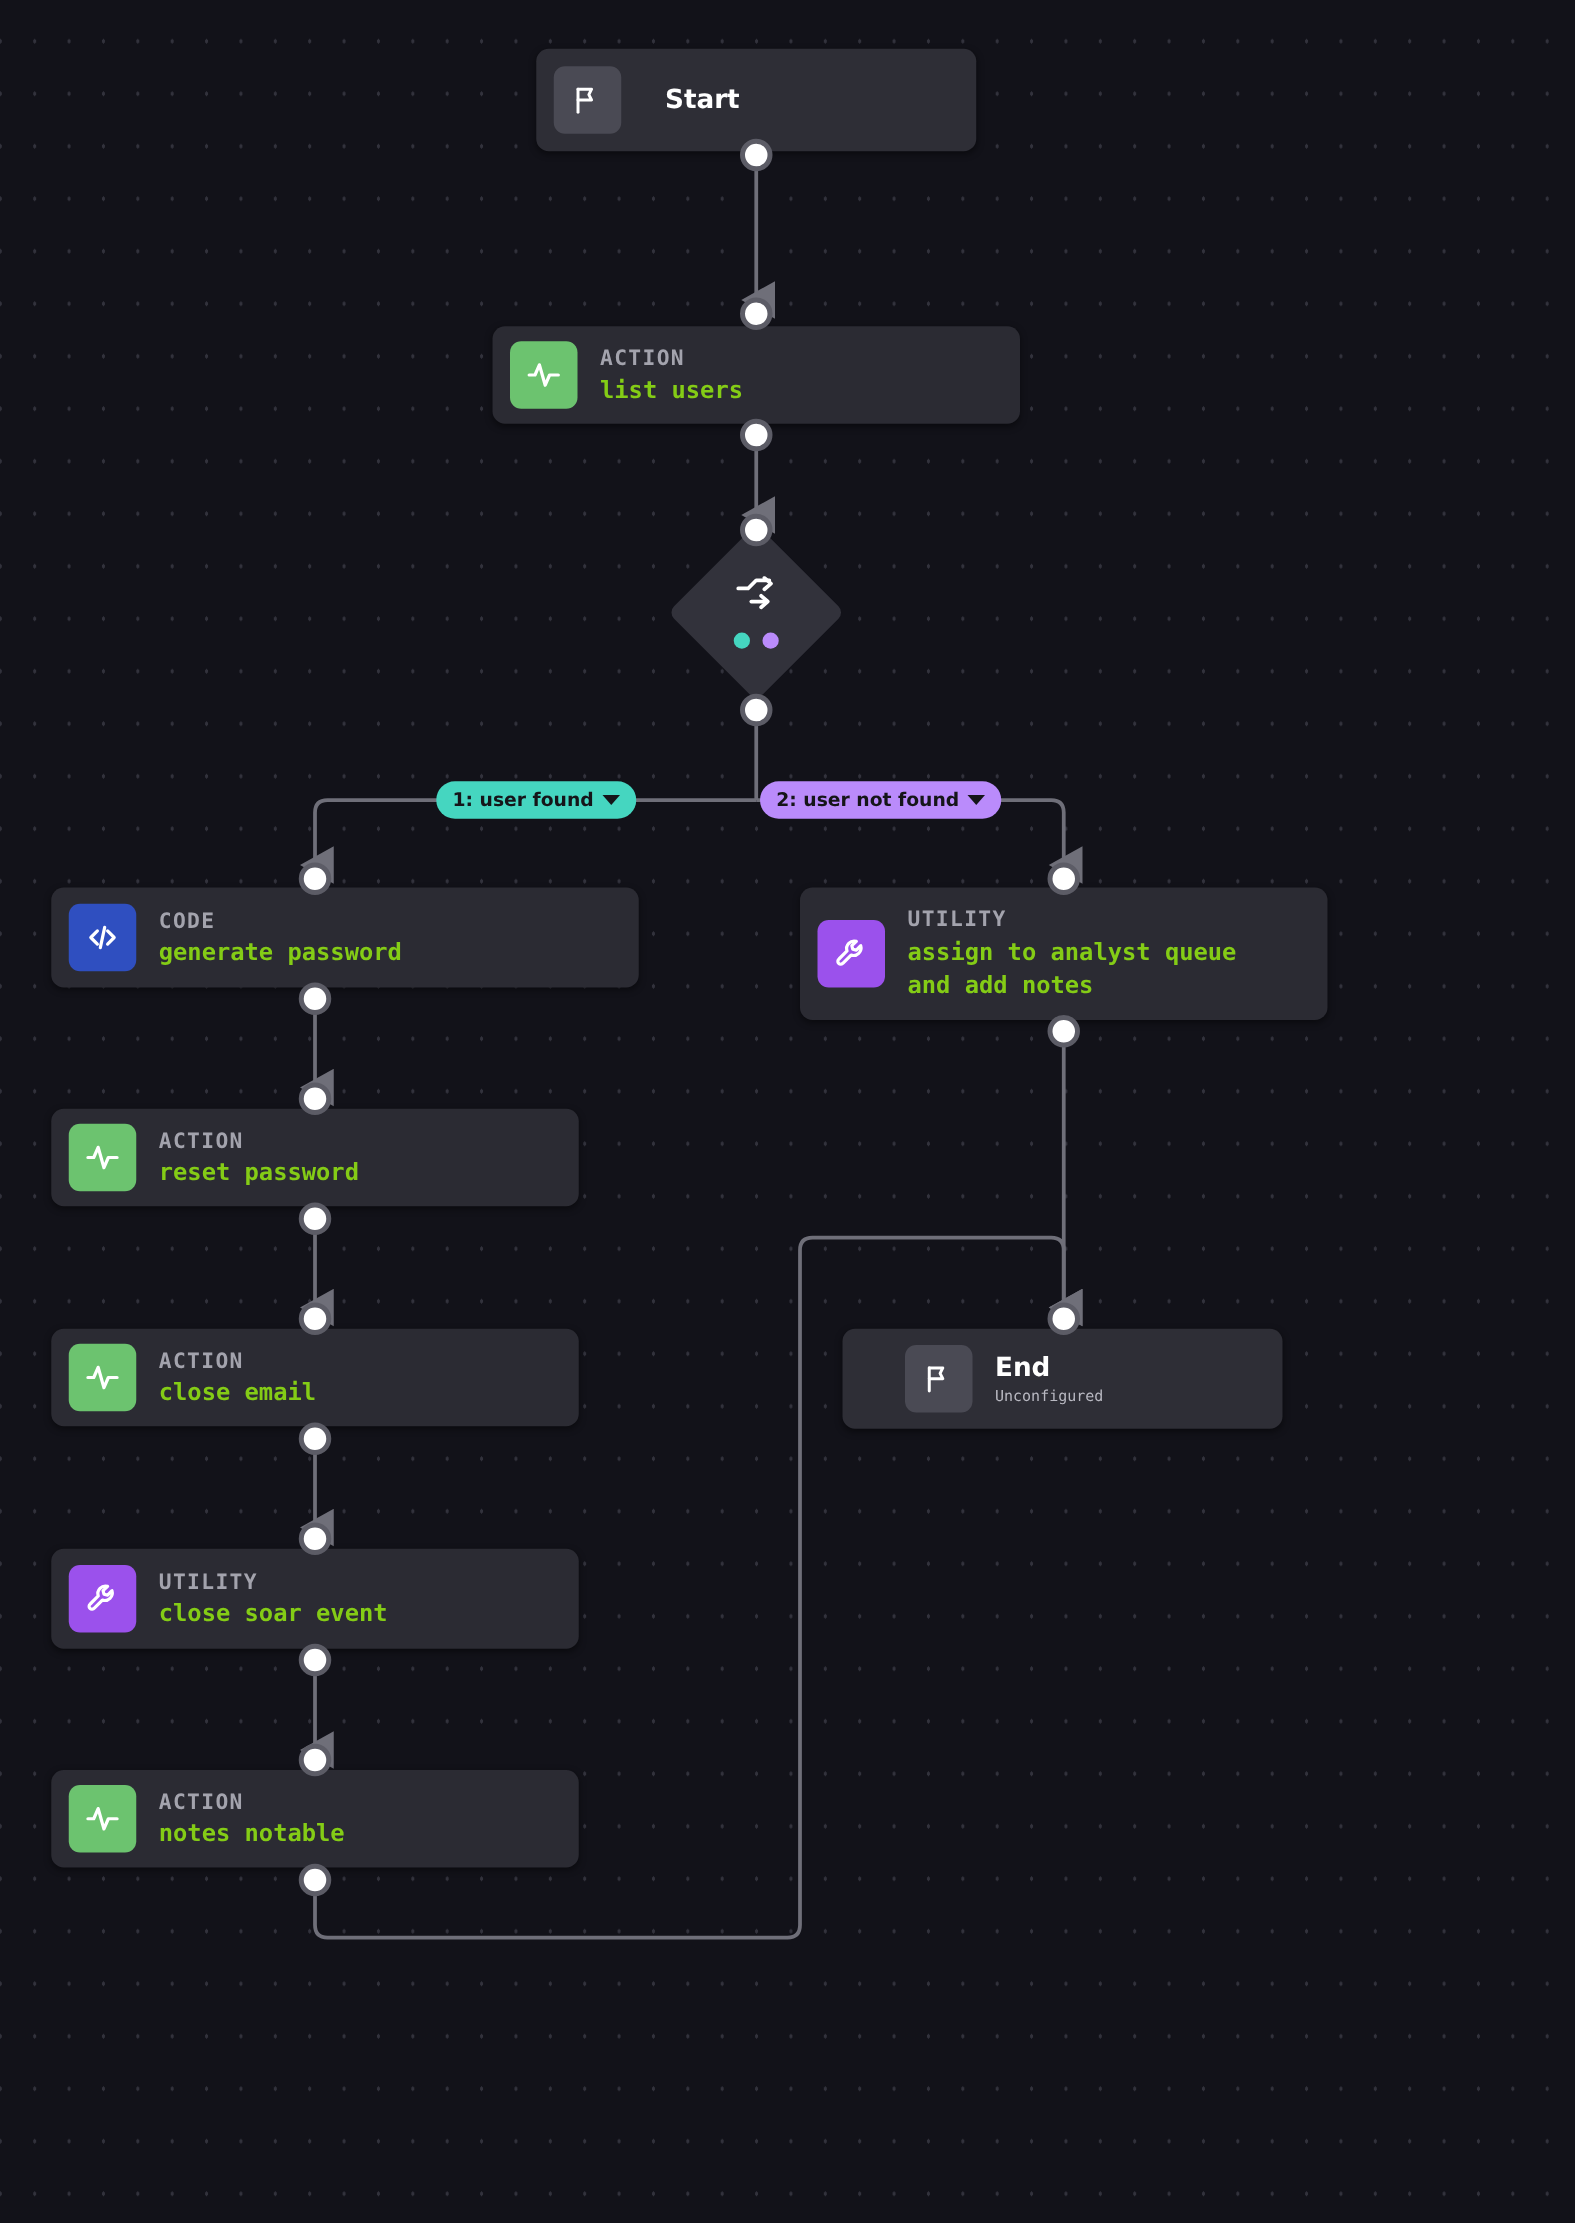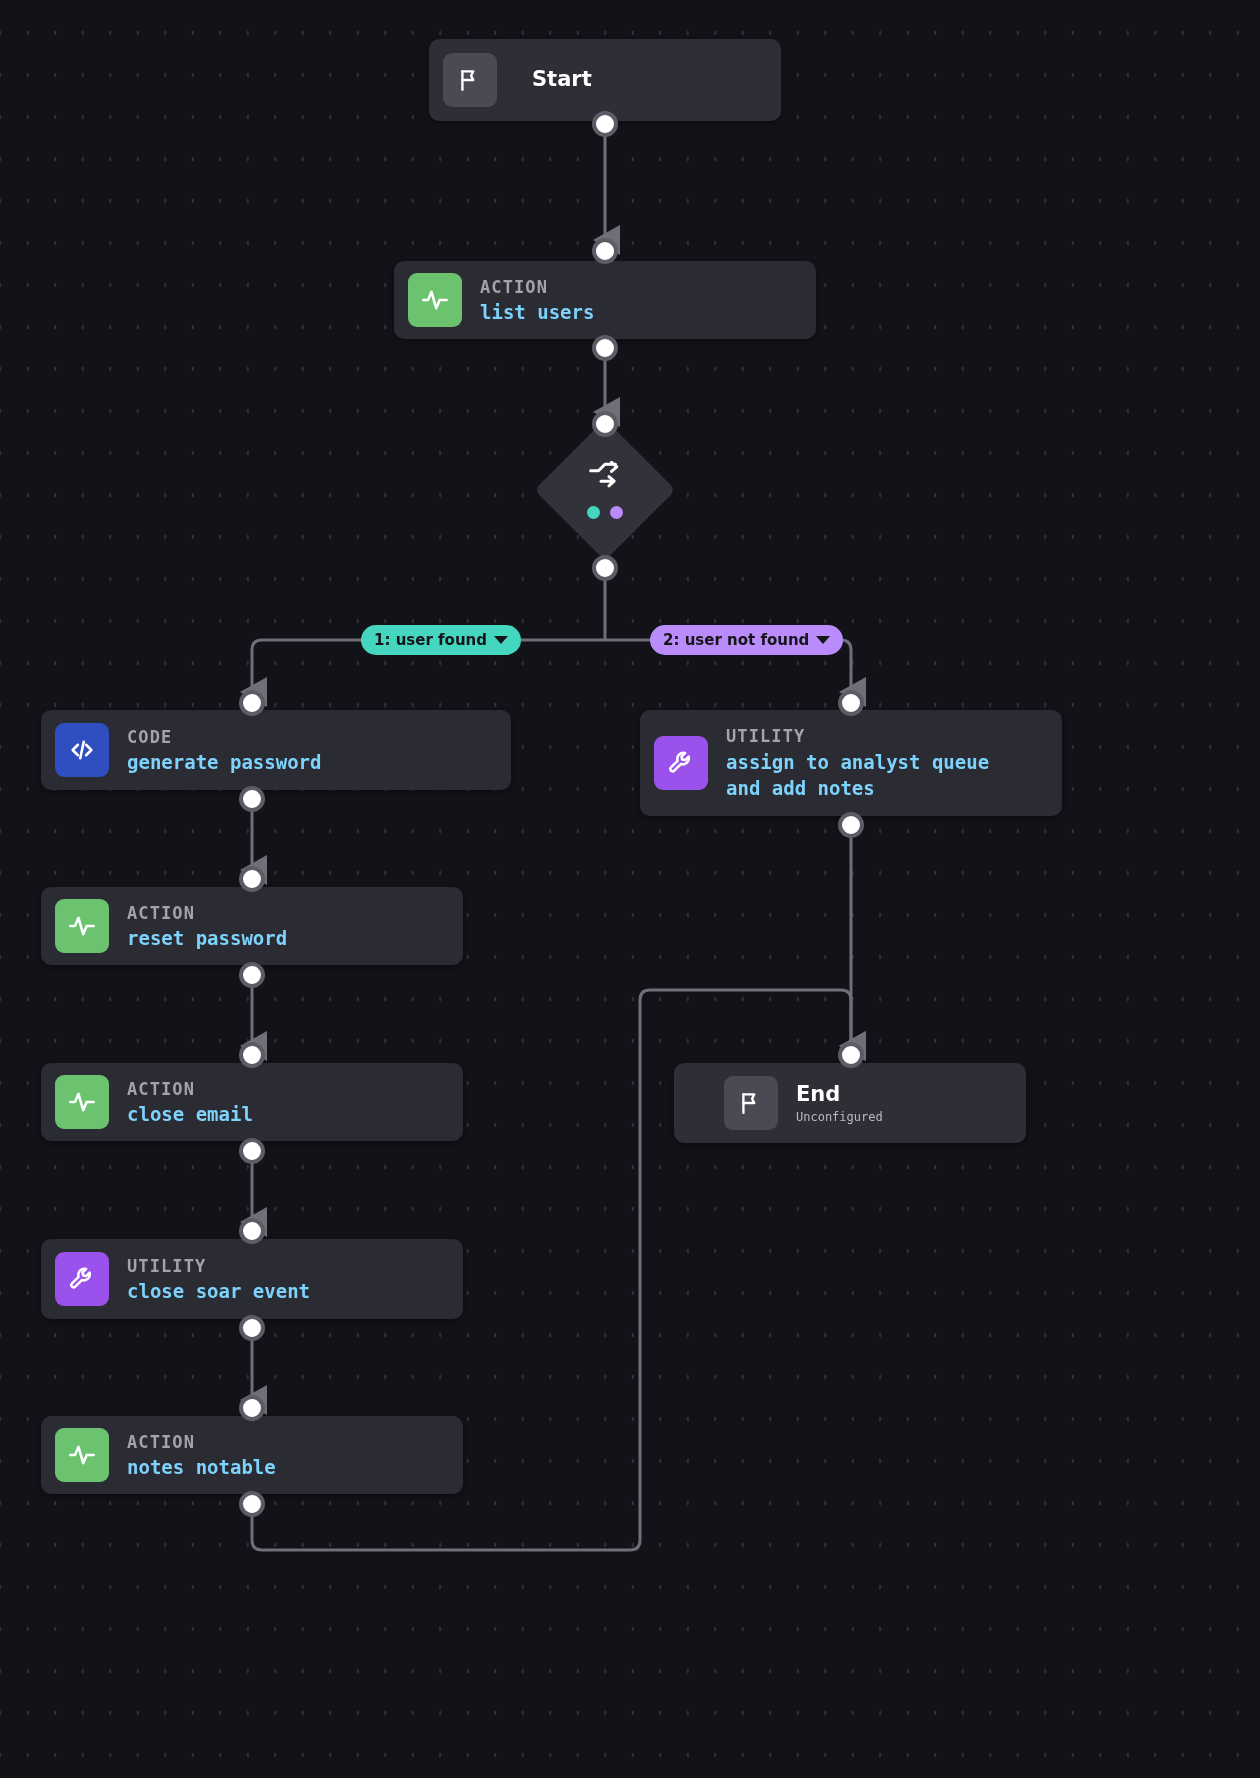--- a/index.html
+++ b/index.html
@@ -40,21 +40,21 @@
   .kind {
     font-family: "DejaVu Sans Mono", monospace;
     font-size: 17px; font-weight: 700;
     letter-spacing: 1.1px;
     color: #a3a3ad;
     line-height: 1.45;
   }
   .name {
     font-family: "DejaVu Sans Mono", monospace;
     font-size: 19px; font-weight: 700;
-    color: #7dd3fc;
+    color: #84cc16;
     line-height: 1.38;
     white-space: pre-line;
   }
   .title-big {
     font-family: "DejaVu Sans", sans-serif;
     font-size: 21px; font-weight: 700; color: #ffffff;
     line-height: 1.3;
   }
   .sub {
     font-family: "DejaVu Sans Mono", monospace;
@@ -174,25 +174,25 @@
       </svg>
     </span>
     <div class="dots">
       <span class="dot" style="background:#45d6c0;"></span>
       <span class="dot" style="background:#ba8bfb;"></span>
     </div>
   </div>
   <div class="port" style="left:592px; top:411px;"></div>
   <div class="port" style="left:592px; top:555px;"></div>
 
-  <div class="pill" style="left:361px; top:625px; background:#45d6c0;">
+  <div class="pill" style="left:349px; top:625px; background:#45d6c0;">
     <span>1: user found</span>
     <span class="caret"></span>
   </div>
-  <div class="pill" style="left:650px; top:625px; background:#ba8bfb;">
+  <div class="pill" style="left:608px; top:625px; background:#ba8bfb;">
     <span>2: user not found</span>
     <span class="caret"></span>
   </div>
 
   <div class="node" style="left:41px; top:710px; width:470px; height:80px;">
     <div class="icon-box" style="background:#2f4fc0;">
       <svg width="28" height="28" viewBox="0 0 24 24" fill="none" stroke="#ffffff" stroke-width="2.2" stroke-linecap="round" stroke-linejoin="round">
         <path d="M8.5 7.5L4 12l4.5 4.5"></path>
           <path d="M15.5 7.5L20 12l-4.5 4.5"></path>
           <path d="M13.5 5l-3 14"></path>

